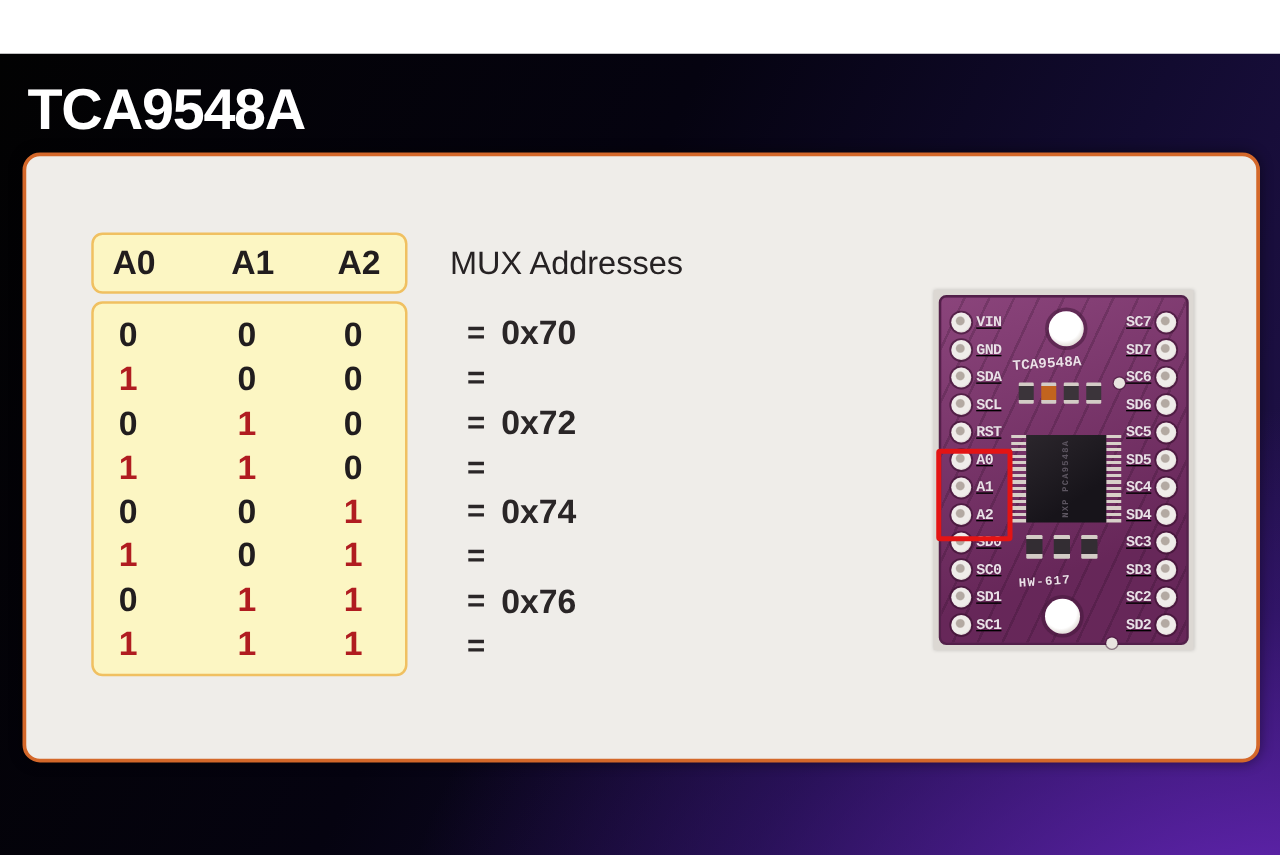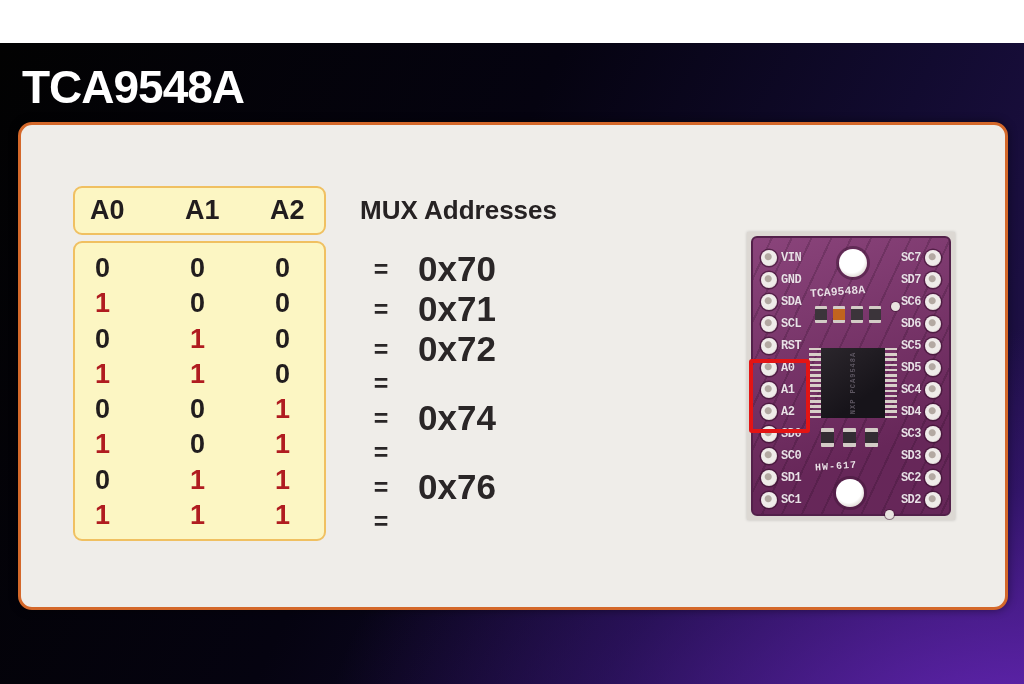--- a/index.html
+++ b/index.html
@@ -27,43 +27,43 @@
 
   
   .ybox { position:absolute; left:52px; width:253px; background:#fcf6c3; border:2.5px solid #f0c061; border-radius:9px; }
   .thead { top:61px; height:49px; display:grid; grid-template-columns:95px 85px auto; align-items:center; padding-left:15px; }
   .thead span { font-size:27px; font-weight:700; color:#211d1e; }
   .tbody { top:116px; height:300px; display:grid; grid-template-rows:repeat(8,1fr); padding:8px 0 6px; }
   .trow { display:grid; grid-template-columns:95px 85px auto; align-items:center; padding-left:15px; }
   .digit { font-size:27px; font-weight:700; color:#211d1e; margin-left:5px; }
   .digit.one { color:#b01c20; }
 
-  .mux-title { position:absolute; left:339px; top:70px; font-size:26px; font-weight:700; color:#262223; }
+  .mux-title { position:absolute; left:339px; top:70px; font-size:26px; font-weight:400; color:#262223; }
   .addr-list { position:absolute; left:340px; top:116px; height:300px; width:240px;
                display:grid; grid-template-rows:repeat(8,1fr); padding:8px 0 6px; }
   .arow { display:grid; grid-template-columns:40px auto; align-items:center; }
   .eq   { font-size:25px; font-weight:700; color:#2a2627; text-align:center; }
-  .aval { font-size:35px; font-weight:700; color:#2a2627; margin-left:17px; }
+  .aval { font-size:27px; font-weight:700; color:#2a2627; margin-left:0; }
 
   
   .pcb-photo { position:absolute; left:726px; top:107px; padding:4px; background:#dcd8d3;
                box-shadow:0 0 3px rgba(0,0,0,.2); }
   .board {
     position:relative; width:200px; height:280px; border-radius:6px;
     border:2px solid #53204a;
     background:
       repeating-linear-gradient(115deg, rgba(0,0,0,0) 0 16px, rgba(25,4,22,.18) 16px 18px),
       linear-gradient(160deg, rgba(255,255,255,.10), rgba(0,0,0,.18) 75%),
       #7d2f6c;
     overflow:visible;
   }
   .pins { position:absolute; top:10px; height:262px; display:flex; flex-direction:column; justify-content:space-between; }
   .pins-left  { left:8px; }
   .pins-right { right:8px; align-items:flex-end;margin-left:17px; }
-  .pin { display:flex; align-items:center; gap:4px; height:20px; }
+  .pin { display:flex; align-items:center; gap:4px; height:20px;text-decoration:underline; }
   .pad { width:16px; height:16px; border-radius:50%; flex:0 0 16px;
          background:radial-gradient(circle at 45% 42%, #b3a9a2 0 3px, #efece9 4px 62%, #a69c95 100%);
          box-shadow:0 0 0 1.5px rgba(55,15,45,.6); }
   .plabel { font-family:"Liberation Mono", monospace; font-size:12px; font-weight:700;
             color:#eadfe7; letter-spacing:-.5px; text-shadow:0 0 1px rgba(0,0,0,.4); }
 
   .hole { position:absolute; border-radius:50%; width:28px; height:28px;
           background:radial-gradient(circle at 45% 40%, #ffffff 0 55%, #d9d2cc 80%, #b9aca6 100%);
           box-shadow:0 0 0 3px rgba(70,25,60,.55); }
   .hole.top { left:86px; top:11px; }
@@ -156,21 +156,20 @@
         </div>
 
       <div class="mux-title">MUX Addresses</div>
       <div class="addr-list">
           <div class="arow">
             <span class="eq">=</span>
             <span class="aval">0x70</span>
           </div>
           <div class="arow">
             <span class="eq">=</span>
-            <span class="aval">0x71</span>
           </div>
           <div class="arow">
             <span class="eq">=</span>
             <span class="aval">0x72</span>
           </div>
           <div class="arow">
             <span class="eq">=</span>
           </div>
           <div class="arow">
             <span class="eq">=</span>

